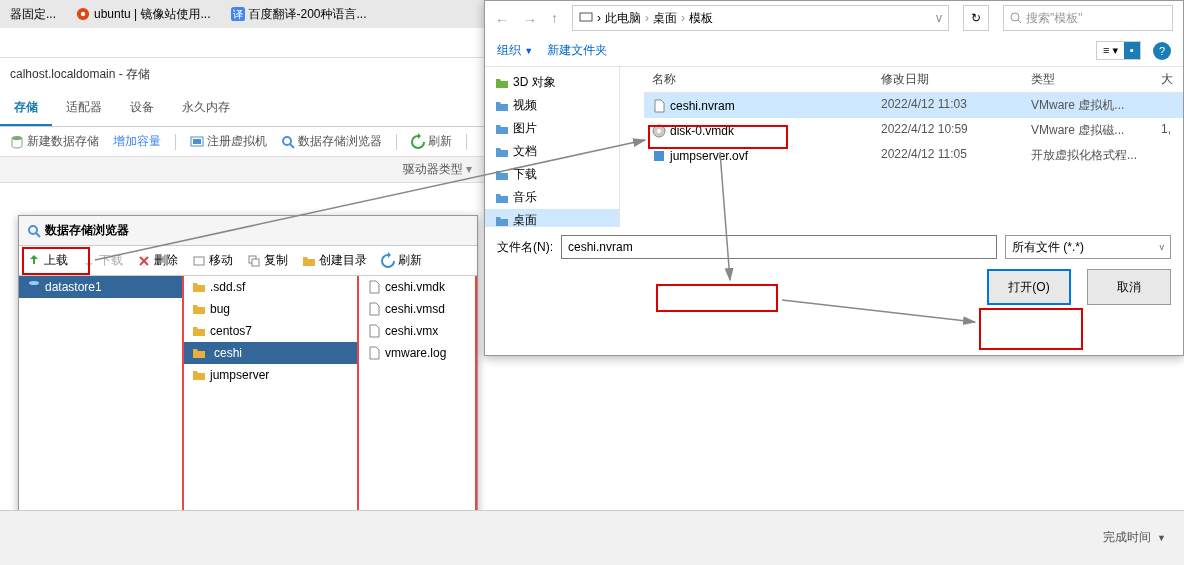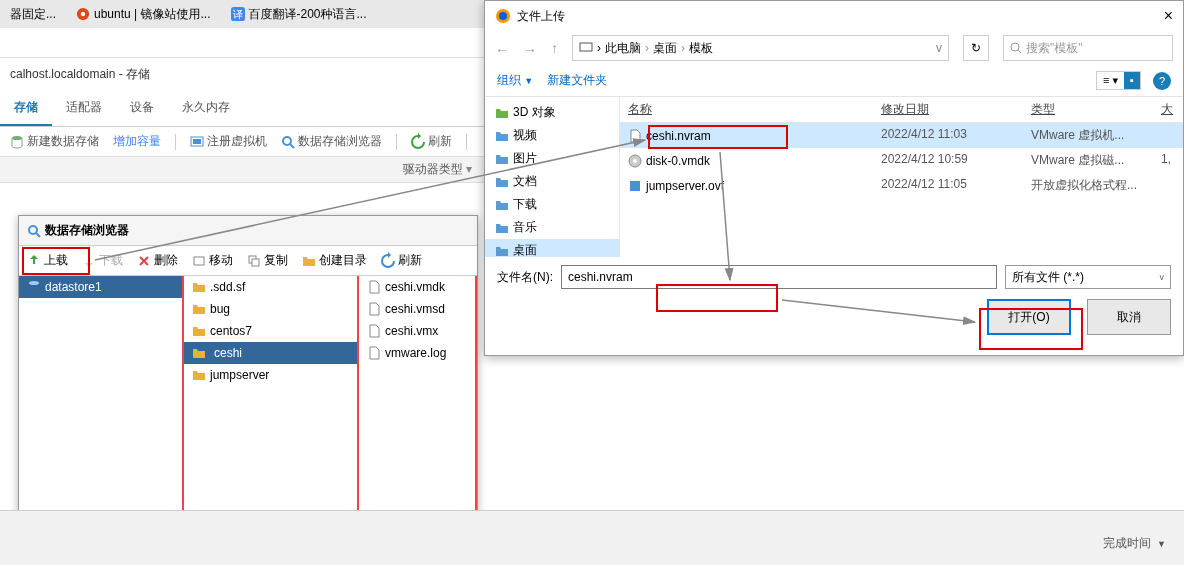--- a/index.html
+++ b/index.html
@@ -57,27 +57,27 @@
 
 .up-toolbar { display:flex; align-items:center; justify-content:space-between; padding: 6px 12px; border-bottom:1px solid #e4e4e4; }
 .up-tb-left { display:flex; gap:14px; }
 .link { color:#0066cc; cursor:pointer; }
 .up-tb-right { display:flex; align-items:center; gap:12px; }
 .view-seg { display:flex; border:1px solid #ccc; }
 .view-opt { padding:2px 6px; font-size:11px; }
 .view-opt.sel { background:#1a7db6; color:#fff; }
 .help-ic { width:18px; height:18px; border-radius:50%; background:#1a7db6; color:#fff; display:flex; align-items:center; justify-content:center; font-size:11px; }
 
-.up-body { display:flex; height: 160px; }
+.up-body { display:flex; height: 160px; gap: 24px; }
 .tree { width:135px; border-right:1px solid #e4e4e4; padding:4px 0; overflow:auto; }
 .tree .ti { padding:3px 10px; display:flex; align-items:center; gap:4px; cursor:pointer; }
 .tree .ti.sel { background:#cde8ff; }
 .filelist { flex:1; overflow:auto; }
 .fl-head { display:flex; border-bottom:1px solid #e4e4e4; color:#444; }
-.fl-head div { padding:4px 8px;text-decoration:underline; }
+.fl-head div { padding:4px 8px; }
 .fl-head .c-name { flex:1; }
 .fl-head .c-date { width:150px; }
 .fl-head .c-type { width:130px; }
 .fl-head .c-size { width:30px; }
 .fl-row { display:flex; cursor:pointer; }
 .fl-row div { padding:4px 8px; }
 .fl-row.sel { background:#cde8ff; }
 .fl-row .c-name { flex:1; display:flex; align-items:center; gap:4px; }
 .fl-row .c-date { width:150px; color:#555; }
 .fl-row .c-type { width:130px; color:#555; white-space:nowrap; overflow:hidden; text-overflow:ellipsis; }
@@ -88,21 +88,21 @@
 .fn-label { }
 .fn-input { border:1px solid #7a7a7a; height:24px; flex:1; padding:0 6px; }
 .filter { border:1px solid #999; height:24px; width:166px; padding:0 6px; display:flex; align-items:center; justify-content:space-between; }
 .btn-row { display:flex; justify-content:flex-end; gap:16px; }
 .dlg-btn { width:84px; height:36px; border:1px solid #999; background:#e8e8e8; display:flex; align-items:center; justify-content:center; cursor:pointer; }
 .dlg-btn.primary { border:1px solid #0078d7; box-shadow: inset 0 0 0 1px #0078d7; }
 
 
 .bottom-panel { position:absolute; left:0; bottom:0; right:0; height:55px; background:#f1f1f1; border-top:1px solid #ccc; }
 .bottom-left { position:absolute; left:0; top:0; bottom:0; width:60px; background:#e6e6e6; border-right:1px solid #ccc; padding:6px; writing-mode:horizontal-tb; }
-.bottom-right { position:absolute; right:18px; top:24px; display:flex; align-items:center; gap:6px; color:#555; }
+.bottom-right { position:absolute; right:18px; top:18px; display:flex; align-items:center; gap:6px; color:#555; }
 
 
 .hl { position:absolute; border:2px solid #d00; pointer-events:none; }
 
 
 .arrow-svg { position:absolute; pointer-events:none; }
 
 .folder-ic { color:#e8b23a; }
 .file-ic { color:#888; }
 svg { overflow:visible; }
@@ -299,30 +299,20 @@
           <svg class="icon file-ic" viewBox="0 0 14 14">
             <path d="M3 1h6l3 3v9H3z" fill="#fff" stroke="currentColor"></path>
           </svg>
           <span>vmware.log</span>
         </div>
     </div>
   </div>
 </div>
 
 <div class="upload-dlg">
-  <div class="up-titlebar">
-    <div class="up-title-left">
-      <svg width="16" height="16">
-          <circle cx="8" cy="8" r="7" fill="#ff9500"></circle>
-          <circle cx="8" cy="8" r="4" fill="#0060df"></circle>
-        </svg>
-      <span>文件上传</span>
-    </div>
-    <span style="font-size:16px;cursor:pointer">×</span>
-  </div>
   <div class="up-nav">
     <span class="nav-btn">←</span>
     <span class="nav-btn">→</span>
     <span class="nav-btn">↑</span>
     <div class="bc-wrap">
       <svg width="14" height="14">
           <rect x="1" y="2" width="12" height="8" fill="none" stroke="#555"></rect>
         </svg>
       <span>›</span>
         <span>此电脑</span>

